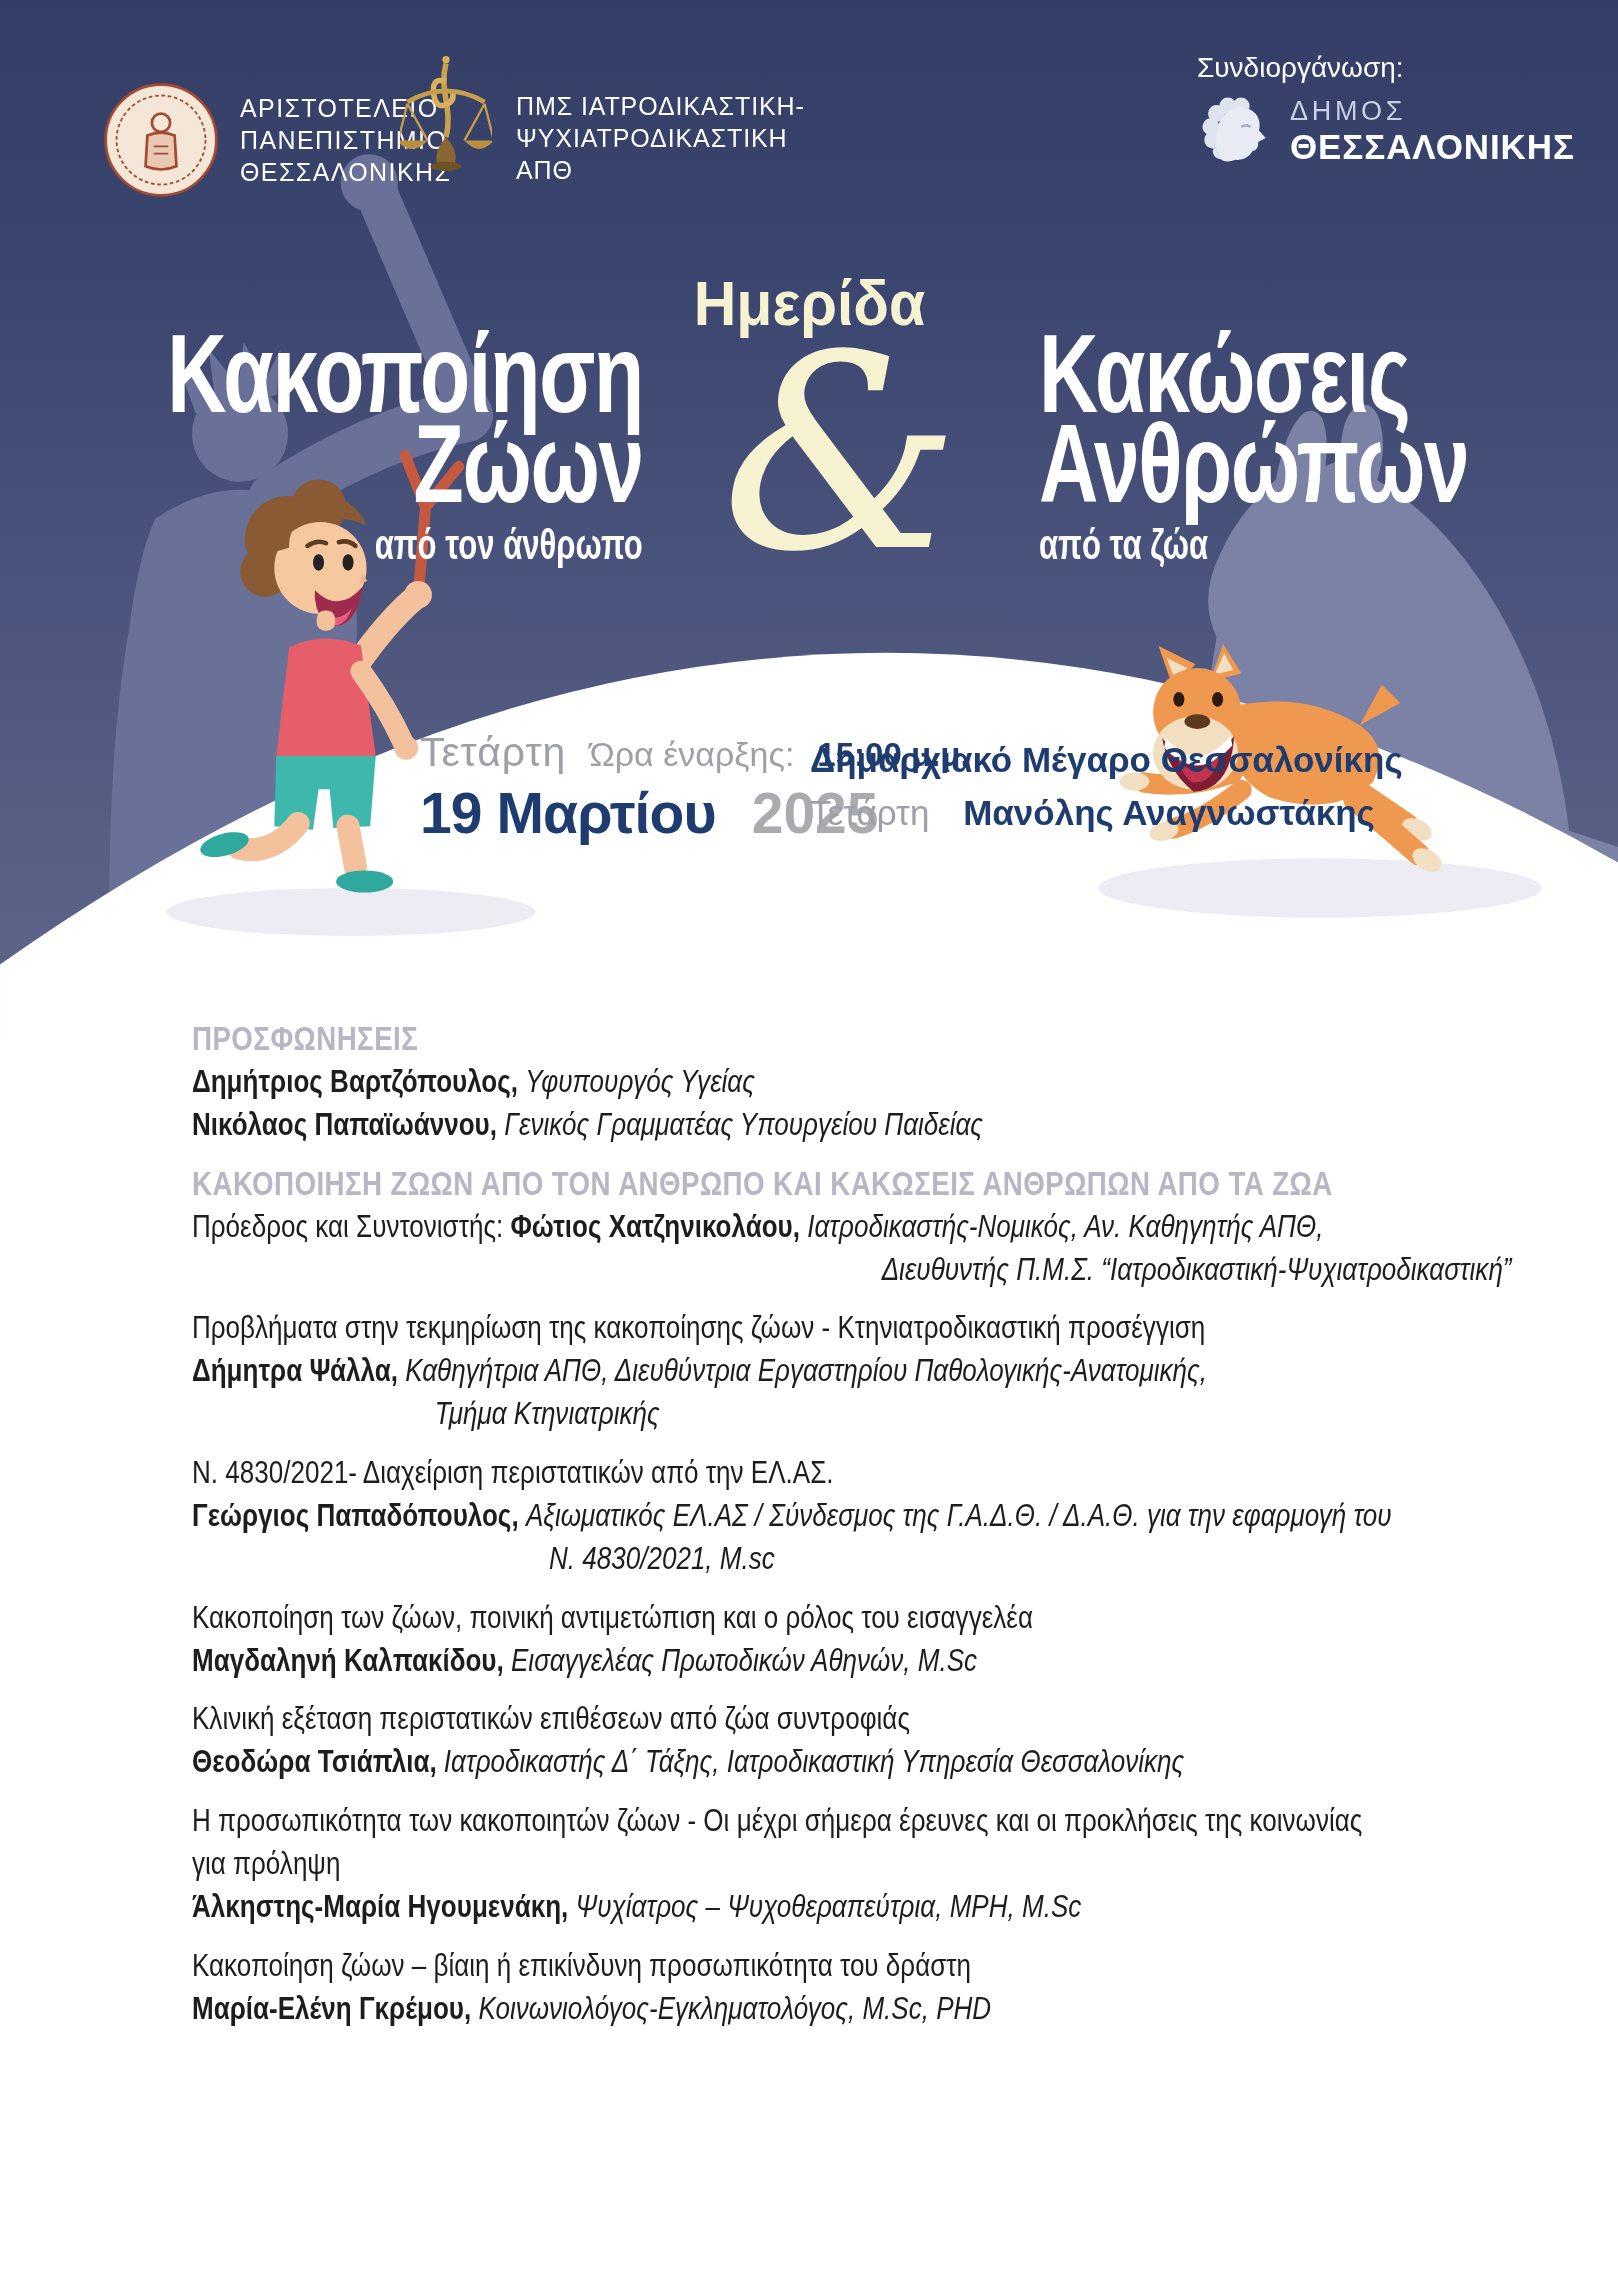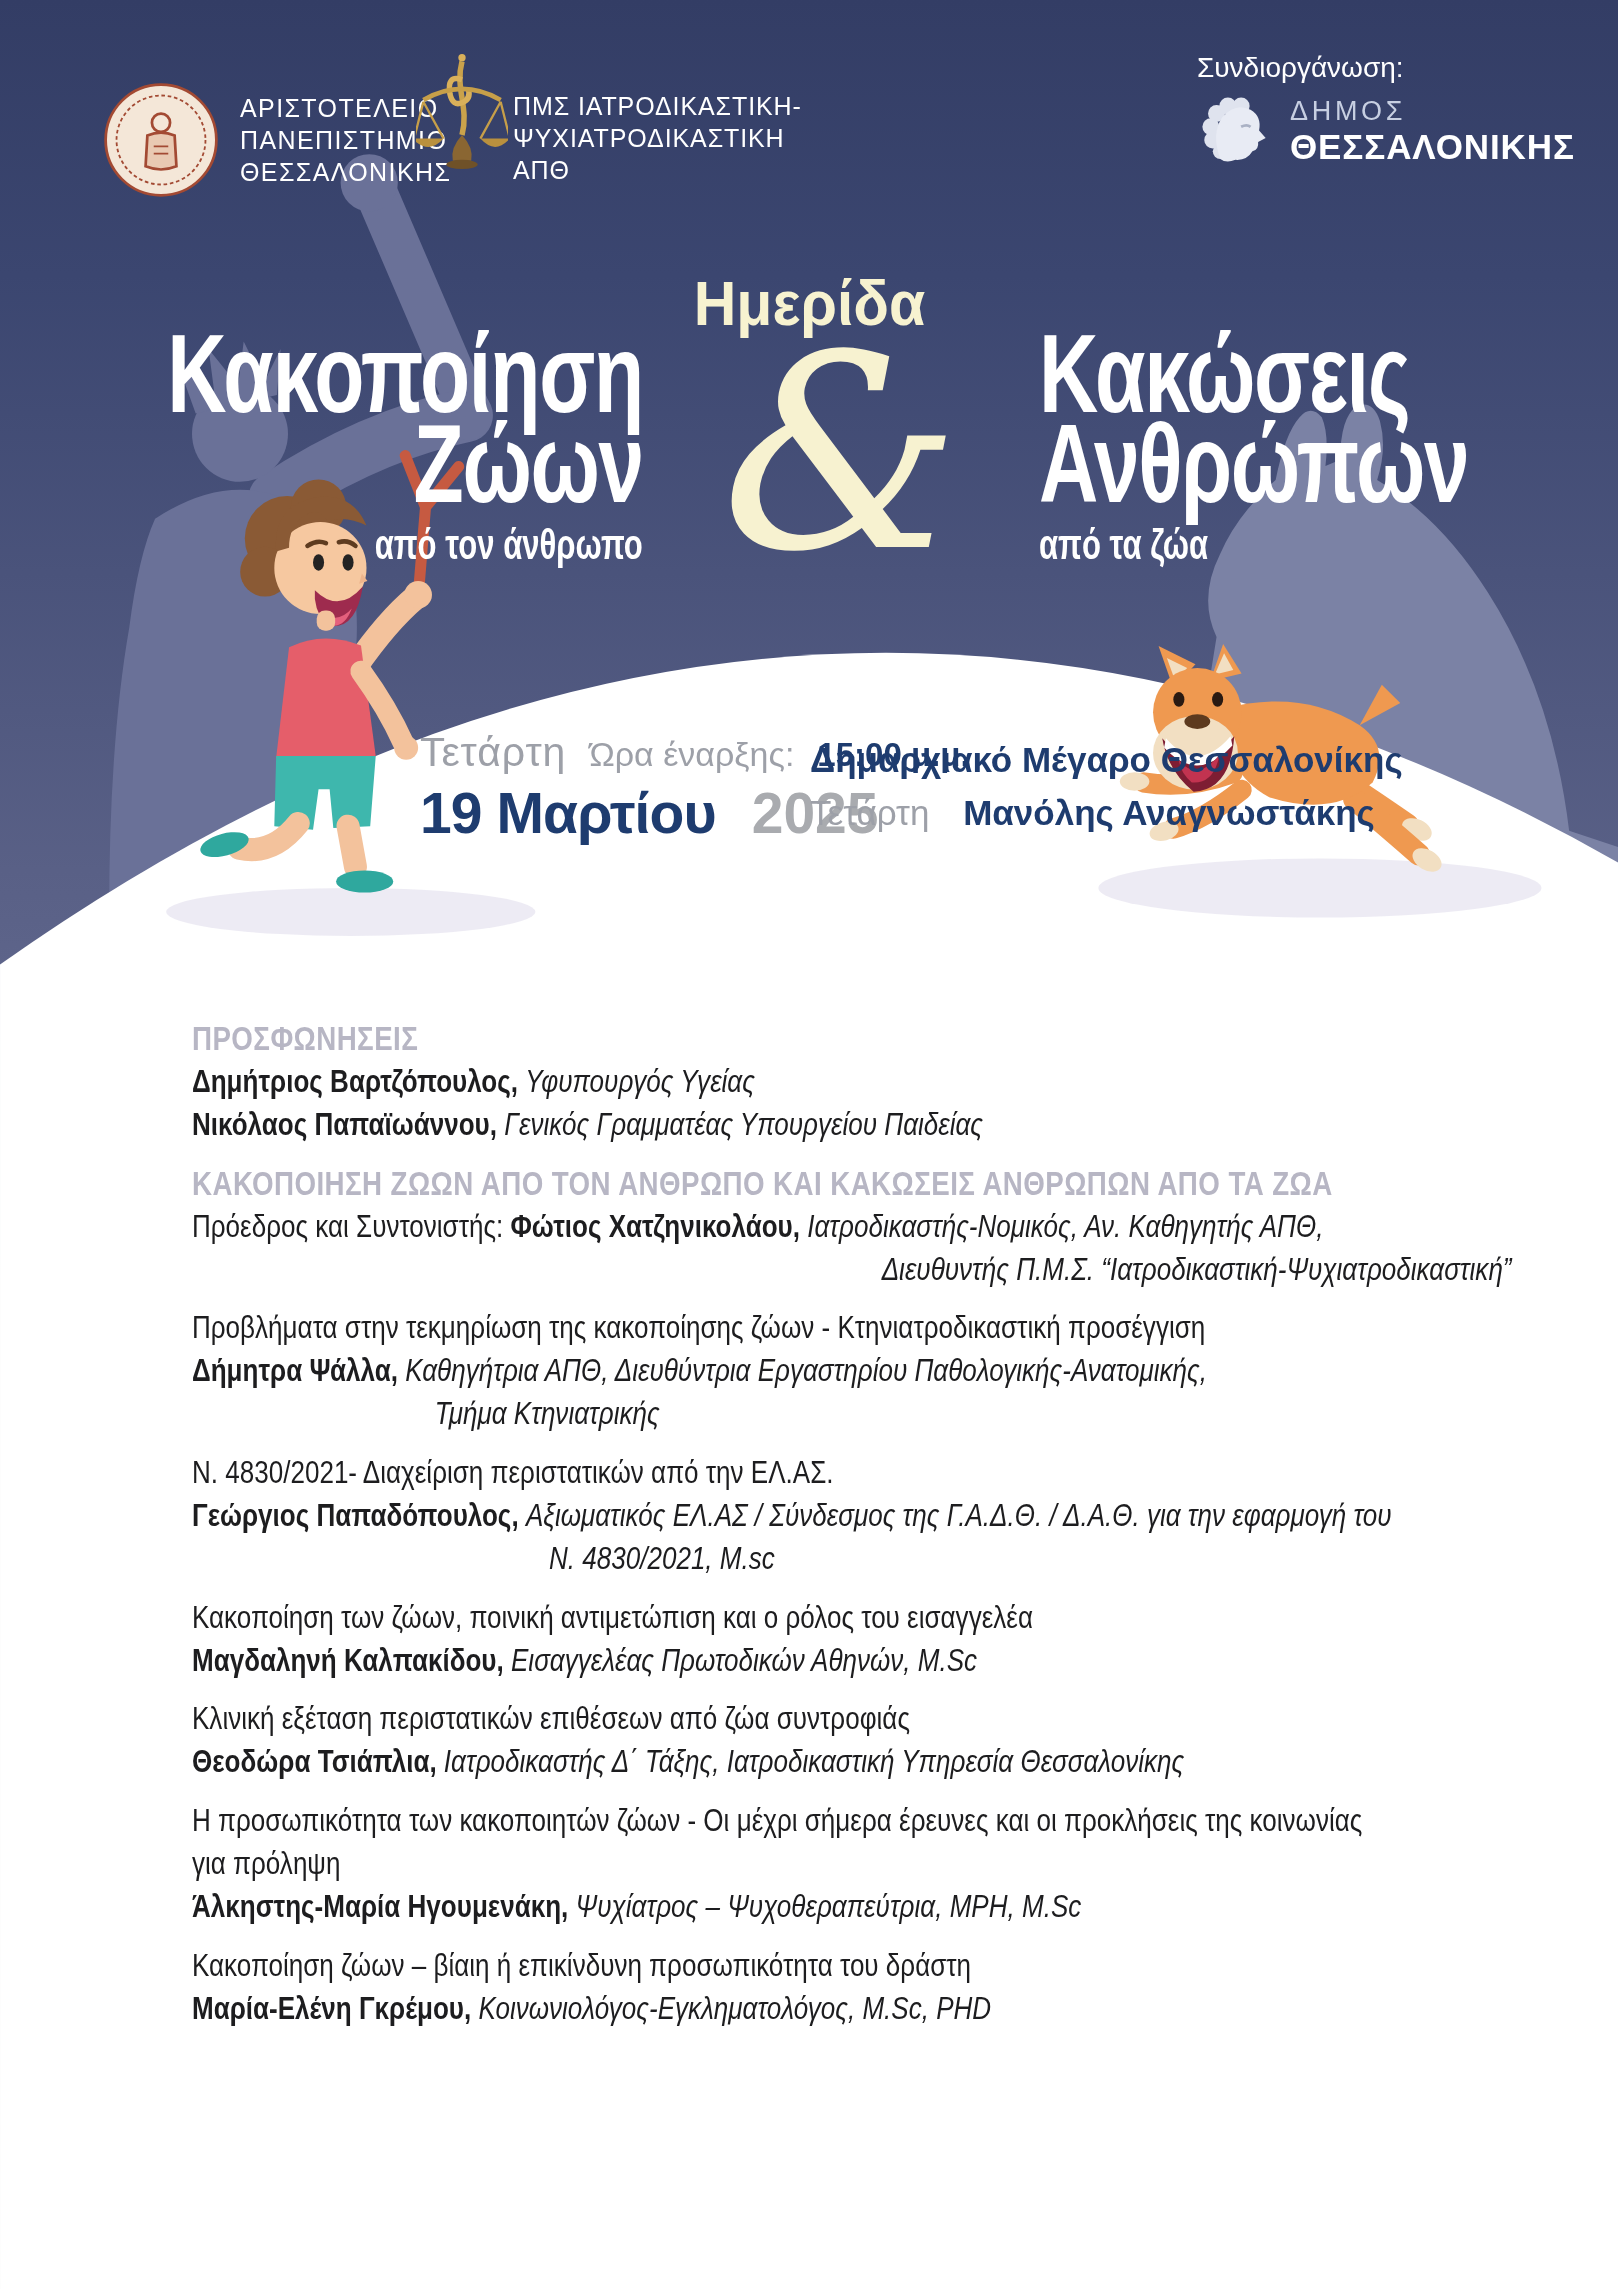--- a/index.html
+++ b/index.html
@@ -5,21 +5,21 @@
   html,body{margin:0;padding:0;background:#222;}
   .poster{
     position:relative;width:1619px;height:2290px;overflow:hidden;
     font-family:"Liberation Sans",sans-serif;
     background:linear-gradient(180deg,#333d65 0%,#3b4670 12%,#4a537b 25%,#596086 38%,#646b91 50%,#6a7095 62%);
   }
   svg.layer{position:absolute;left:0;top:0;}
   
   .auth{position:absolute;left:102px;top:81px;display:flex;align-items:center;gap:20px;}
   .auth-text div{color:#fff;font-size:25px;line-height:32px;letter-spacing:1.4px;}
-  .pms{position:absolute;left:416px;top:48px;display:flex;align-items:center;gap:5px;}
+  .pms{position:absolute;left:400px;top:48px;display:flex;align-items:flex-end;gap:24px;}
   .pms-text{margin-top:42px;}
   .pms-text div{color:#fff;font-size:25px;line-height:32px;letter-spacing:0.9px;}
   .coorg{position:absolute;left:1197px;top:52px;color:#fff;font-size:28px;}
   .muni{position:absolute;left:1192px;top:89px;display:flex;align-items:center;gap:13px;}
   .muni-name .l1{color:#c7cfe2;font-size:27px;letter-spacing:3.7px;font-weight:400;}
   .muni-name .l2{color:#ffffff;font-size:35px;font-weight:700;letter-spacing:0.9px;}
   
   .kicker{position:absolute;top:269px;left:0;width:100%;text-align:center;
     color:#f7f2d0;font-size:59px;font-weight:700;transform:scaleY(1.08);}
   .title-row{position:absolute;top:329px;left:0;width:100%;display:flex;justify-content:space-between;align-items:flex-start;}

